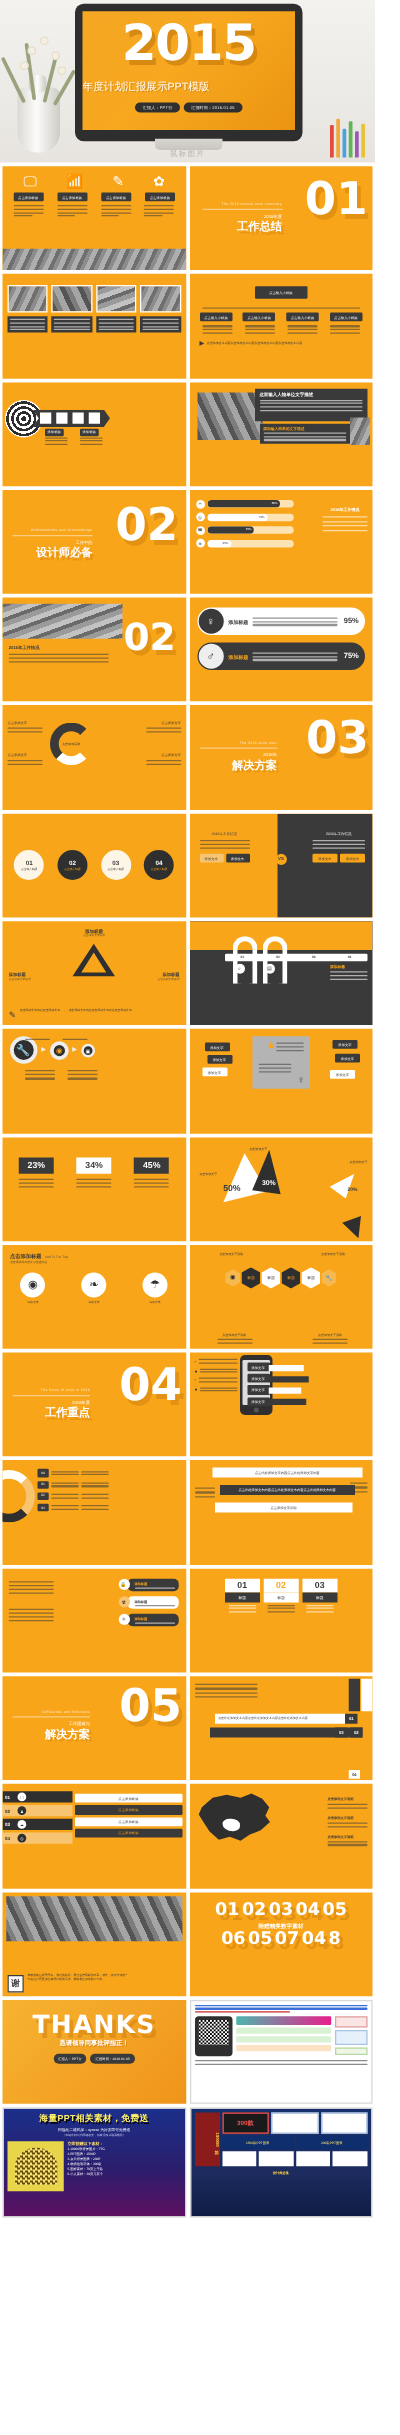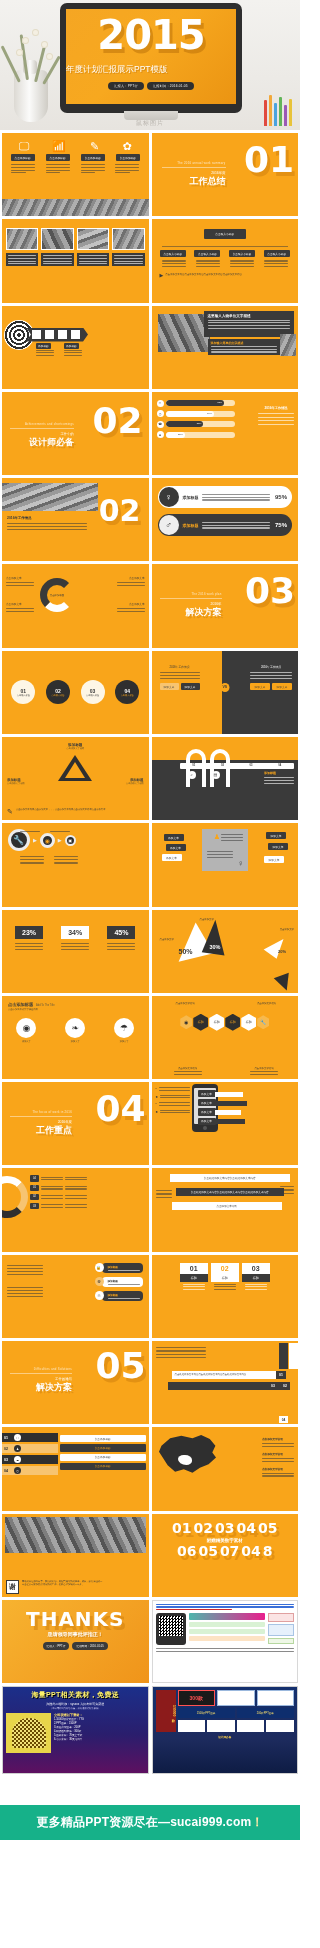--- a/index.html
+++ b/index.html
@@ -1132,19 +1132,16 @@
             <div style="flex:1;height:12px;background:#fff;"></div>
           </div>
         </div>
       </div>
       <div style="font-size:2.6px;color:#ffd24a;text-align:center;font-weight:700;">设计师必备</div>
     </div>
   </div>
 
   <div class="spacer"></div>
 
-  <div class="green-bar">
-    <span>更多精品PPT资源尽在—sucai999.com</span><span class="ex">！</span>
-  </div>
 
   <div class="spacer tall"></div>
 
 </div>
 
 </body></html>

